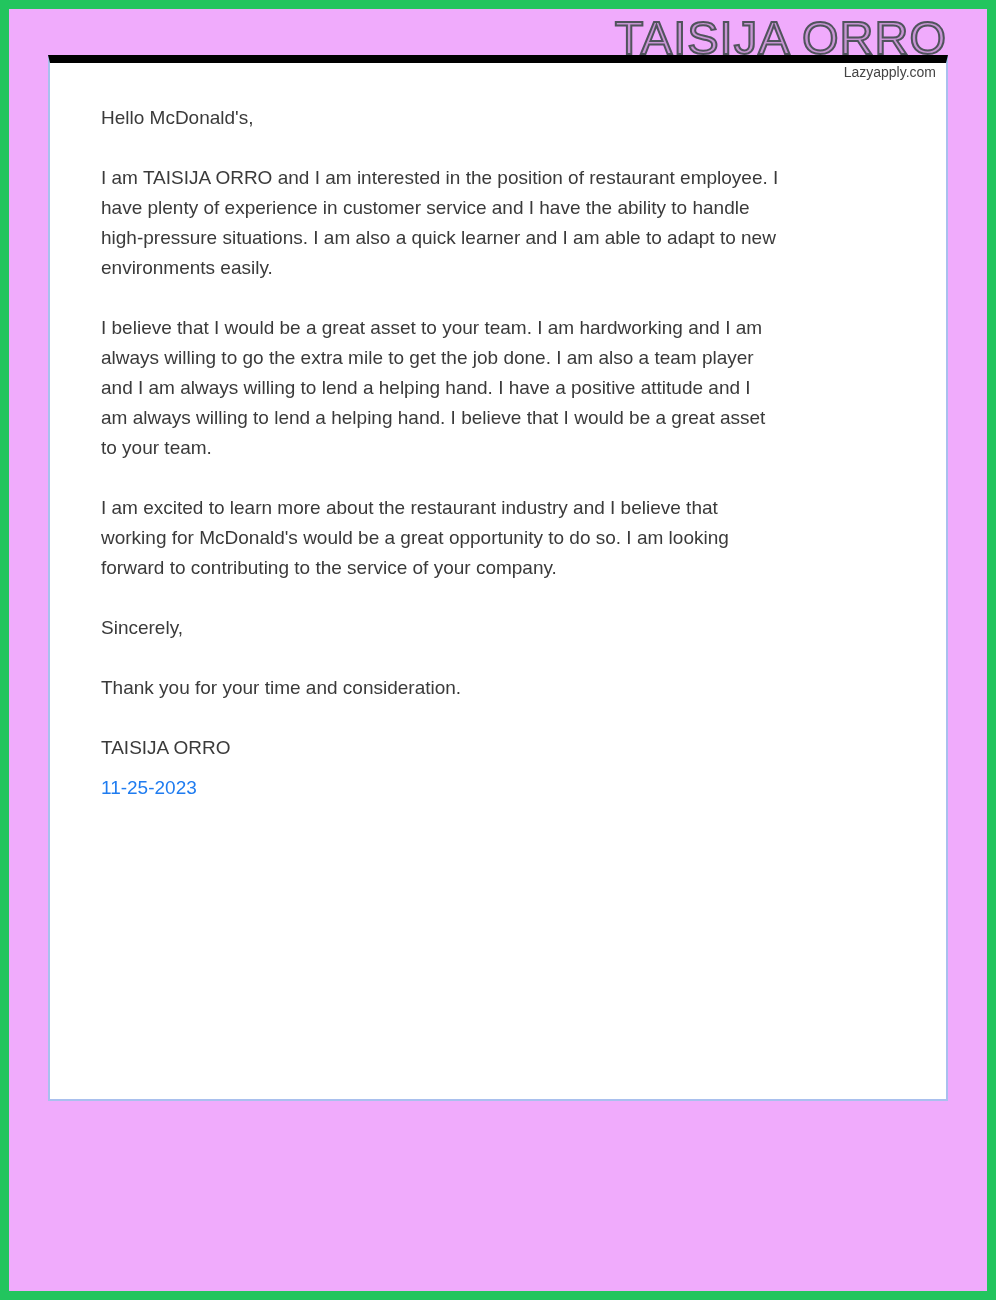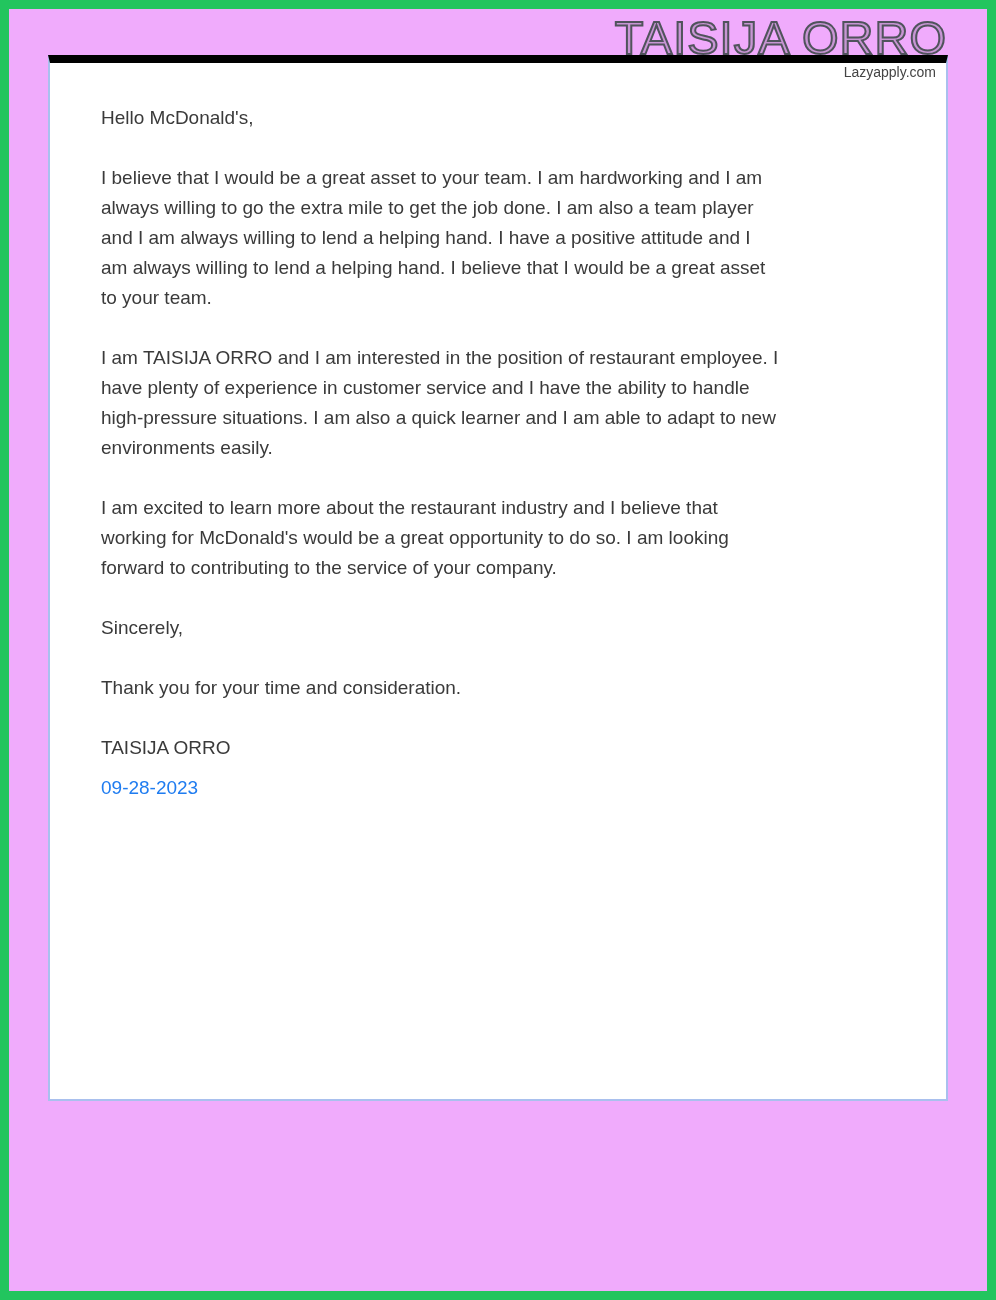--- a/index.html
+++ b/index.html
@@ -74,26 +74,26 @@
 <div class="frame">
 
   <div class="header-band">
     <div class="header-name">TAISIJA ORRO</div>
   </div>
 
   <div class="sheet">
 
     <div class="letter">
       <p class="greeting">Hello McDonald's,</p>
+      <p>I am TAISIJA ORRO and I am interested in the position of restaurant employee. I have plenty of experience in customer service and I have the ability to handle high-pressure situations. I am also a quick learner and I am able to adapt to new environments easily.</p>
       <p>I believe that I would be a great asset to your team. I am hardworking and I am always willing to go the extra mile to get the job done. I am also a team player and I am always willing to lend a helping hand. I have a positive attitude and I am always willing to lend a helping hand. I believe that I would be a great asset to your team.</p>
-      <p>I am TAISIJA ORRO and I am interested in the position of restaurant employee. I have plenty of experience in customer service and I have the ability to handle high-pressure situations. I am also a quick learner and I am able to adapt to new environments easily.</p>
       <p>I am excited to learn more about the restaurant industry and I believe that working for McDonald's would be a great opportunity to do so. I am looking forward to contributing to the service of your company.</p>
       <p>Sincerely,</p>
       <p>Thank you for your time and consideration.</p>
       <p class="signature">TAISIJA ORRO</p>
-      <p class="date">09-28-2023</p>
+      <p class="date">11-25-2023</p>
     </div>
 
     <div class="sheet-footer">Lazyapply.com</div>
 
   </div>
 
 </div>
 
 </body></html>

